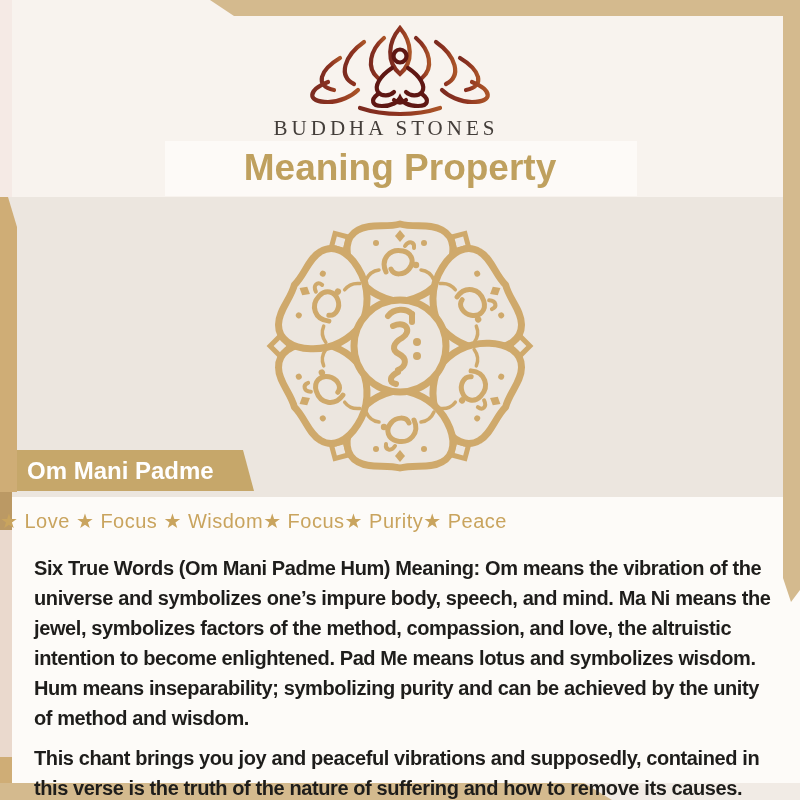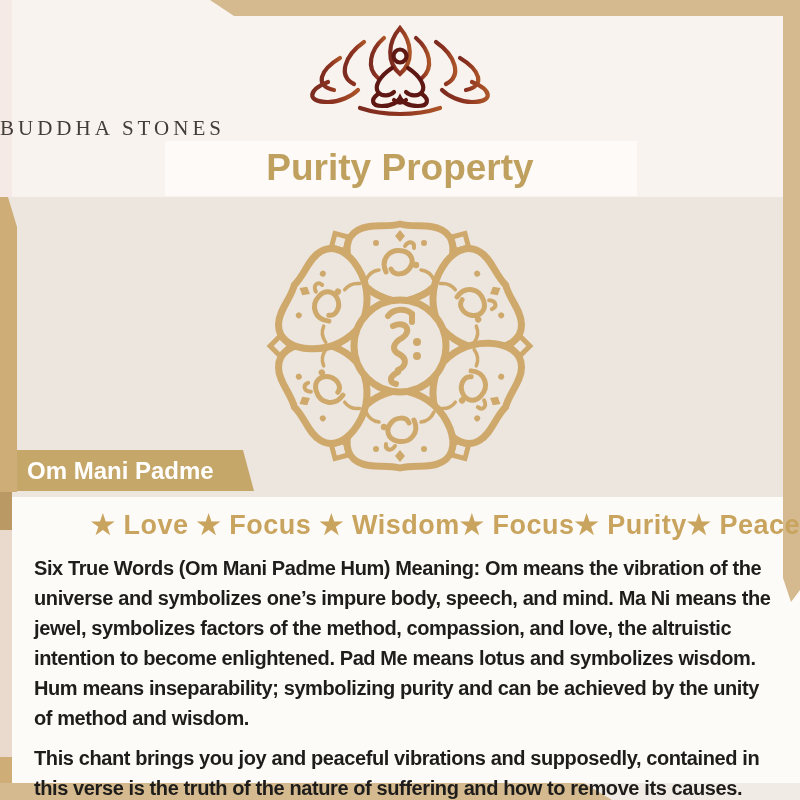--- a/index.html
+++ b/index.html
@@ -22,35 +22,35 @@
   .left-pink{left:0;top:0;width:12px;height:197px;background:#f5eae5;}
   .left-gold{left:0;top:197px;width:17px;height:295px;background:#cfad76;
            clip-path:polygon(0 0,8px 0,17px 30px,17px 295px,0 295px);}
   .left-seg1{left:0;top:492px;width:12px;height:38px;background:#bb9964;}
   .left-seg2{left:0;top:530px;width:12px;height:227px;background:#ead9cd;}
   .left-seg3{left:0;top:757px;width:12px;height:43px;background:#cfad76;}
   .bottom-bar{left:0;top:783px;width:612px;height:17px;background:#d4ba8e;
            clip-path:polygon(0 0,584px 0,612px 100%,0 100%);}
 
   
-  .brand{left:0;top:116px;width:772px;text-align:left;
+  .brand{left:0;top:116px;width:772px;text-align:center;
          font-family:"Liberation Serif",serif;font-size:21px;letter-spacing:4px;
          color:#433d39;}
   .page-title{left:0;top:147px;width:800px;text-align:center;
          font-size:37px;font-weight:bold;color:#bfa05e;letter-spacing:0px;}
 
   
   .mantra-banner{left:17px;top:450px;width:237px;height:41px;background:#c6a76a;
          clip-path:polygon(0 0,226px 0,237px 100%,0 100%);
          color:#ffffff;font-weight:bold;font-size:24px;line-height:41px;
          padding-left:0;text-indent:10px;}
 
   
-  .benefits{left:0;top:509px;width:800px;text-align:right;
-         font-size:27px;font-weight:bold;color:#c9a45e;letter-spacing:0.5px;}
+  .benefits{left:0;top:509px;width:800px;text-align:left;
+         font-size:20px;font-weight:normal;color:#c9a45e;letter-spacing:0.5px;}
   .description{left:24px;top:543px;width:766px;color:#1e1d1b;
          font-size:20px;font-weight:bold;line-height:30px;letter-spacing:-0.4px;}
   .description p{margin:10px;}
 </style>
 </head>
 <body>
 
 <div class="stage">
 
   <div class="abs sec-top"></div>
@@ -95,21 +95,21 @@
       <circle cx="100" cy="32" r="6.5"></circle>
       <path d="M92 44 C80 52 74 62 78 68 C82 73 90 72 94 68"></path>
       <path d="M108 44 C120 52 126 62 122 68 C118 73 110 72 106 68"></path>
       <path d="M78 70 C70 76 72 82 82 82 C92 82 98 78 100 74 C102 78 108 82 118 82 C128 82 130 76 122 70"></path>
       <path d="M94 76 q6 5 12 0"></path>
     </g>
   </svg>
 
   <div class="abs brand">BUDDHA STONES</div>
 
-  <div class="abs page-title">Purity Property</div>
+  <div class="abs page-title">Meaning Property</div>
 
   <svg class="abs" style="left:250px;top:206px;" width="300" height="280" viewBox="0 0 300 280">
     <defs>
       <g id="petal">
         <g transform="translate(150,140)">
           <path d="M0 -44 C-20 -47 -37 -57 -47 -76 C-56 -93 -55 -109 -42 -116 C-30 -123 -14 -118 0 -122 C14 -118 30 -123 42 -116 C55 -109 56 -93 47 -76 C37 -57 20 -47 0 -44 Z" fill="#ece6df" stroke="#cfa96b" stroke-width="7" stroke-linejoin="round"></path>
           <path d="M-34 -66 q4 -9 13 -10" fill="none" stroke="#cfa96b" stroke-width="3.5" stroke-linecap="round"></path>
           <path d="M34 -66 q-4 -9 -13 -10" fill="none" stroke="#cfa96b" stroke-width="3.5" stroke-linecap="round"></path>
           <circle cx="-24" cy="-103" r="3" fill="#cfa96b"></circle>
           <circle cx="24" cy="-103" r="3" fill="#cfa96b"></circle>

